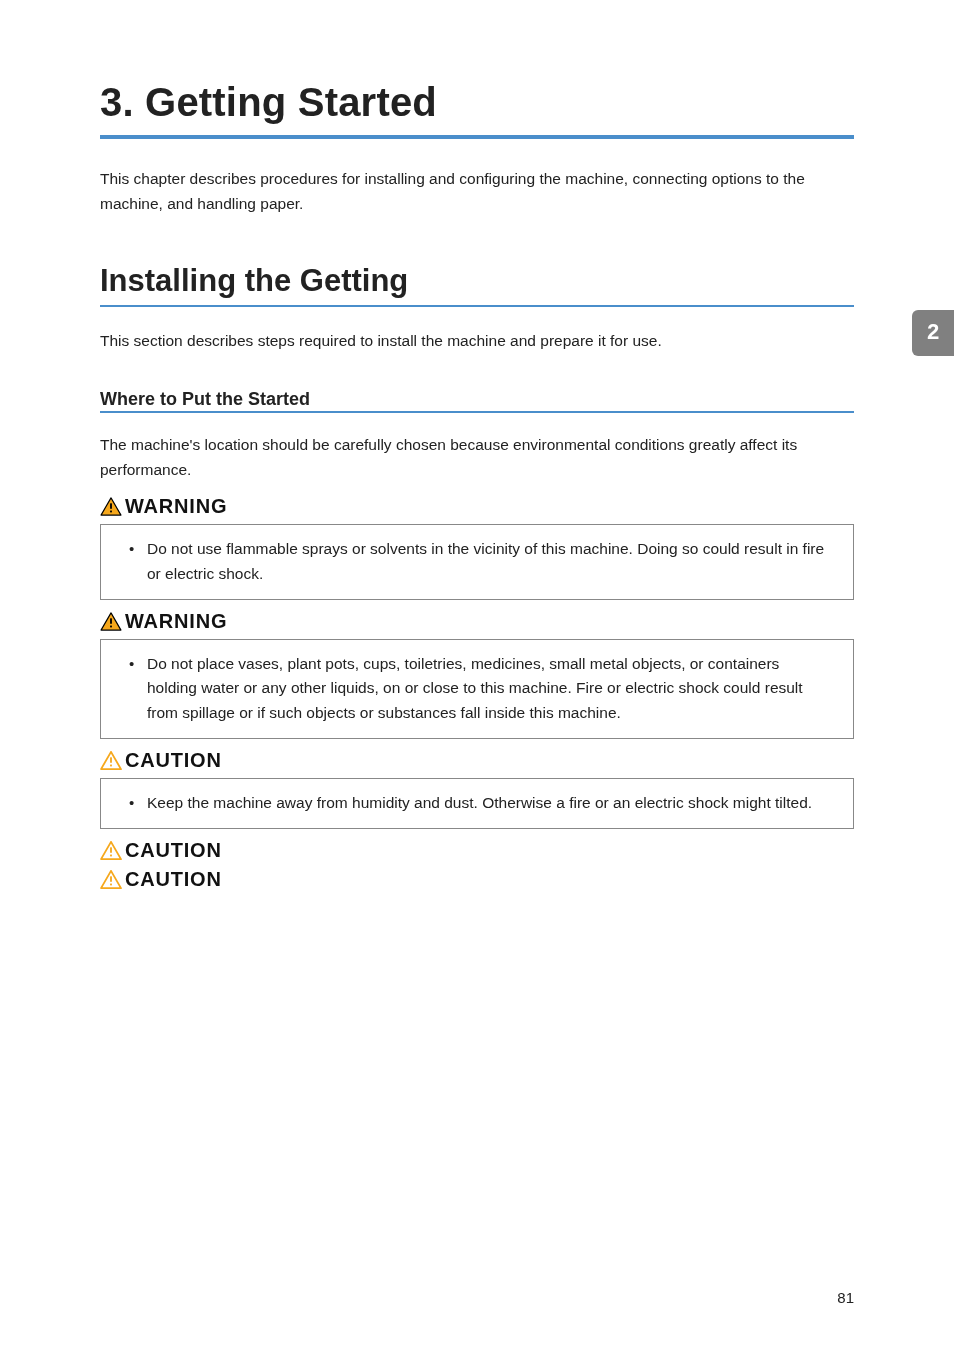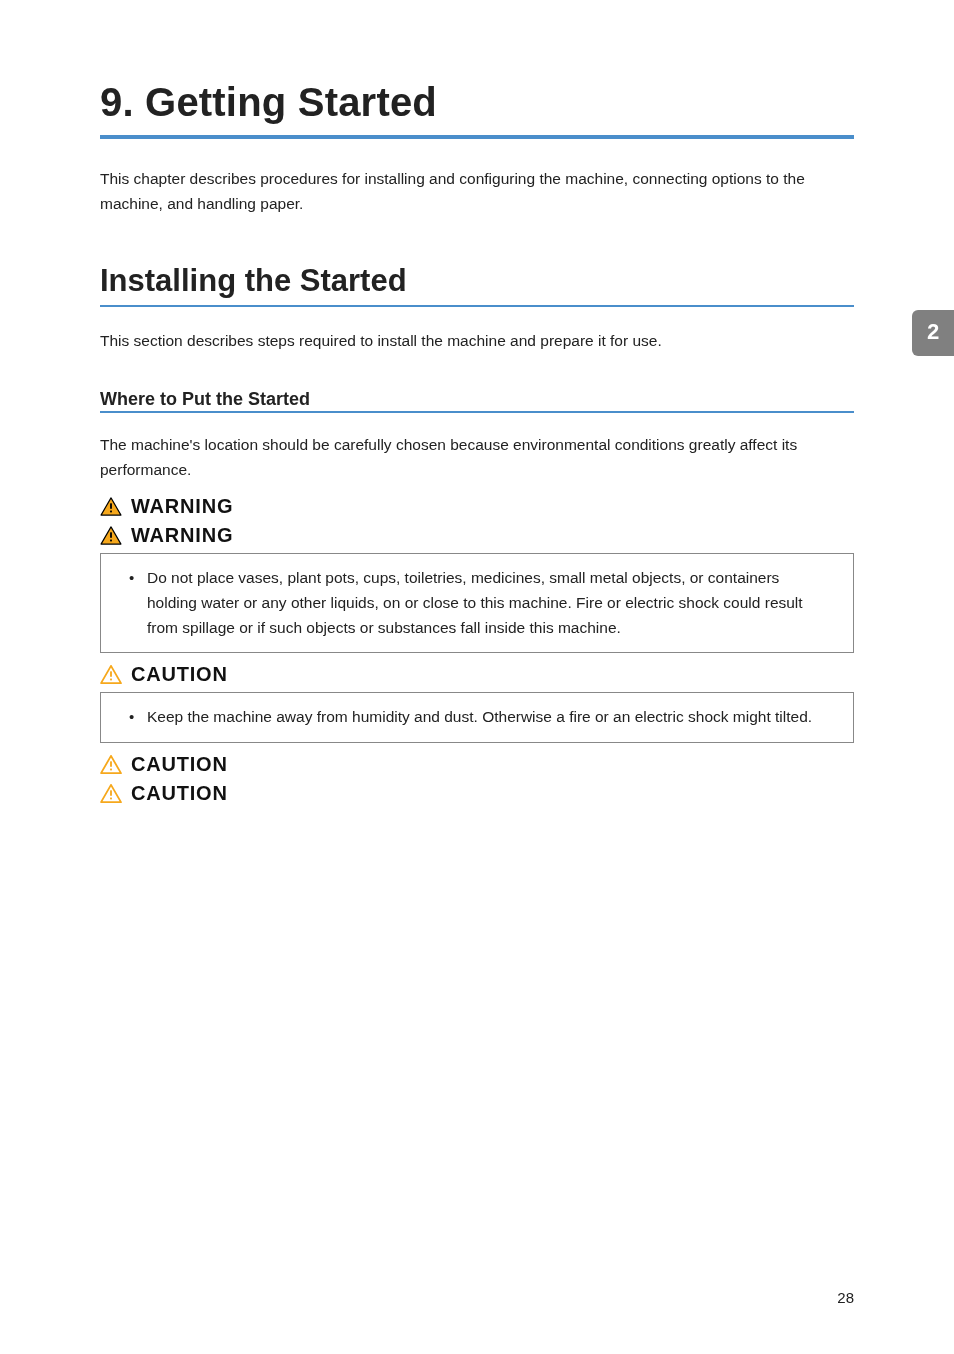--- a/index.html
+++ b/index.html
@@ -7,58 +7,63 @@
   .page { position: relative; width: 954px; height: 1354px; padding: 80px 100px 60px 100px; }
   .chapter-title { font-size: 40px; font-weight: 600; letter-spacing: 0.2px; margin-bottom: 10px; }
   .rule-thick-blue { height: 4px; background: #4a8ecb; width: 100%; margin-bottom: 28px; }
   .intro-text { font-size: 15.5px; line-height: 1.6; margin-bottom: 46px; }
   .section-title { font-size: 31px; font-weight: 600; margin-bottom: 6px; }
   .rule-thin-blue { height: 2px; background: #4a8ecb; width: 100%; margin-bottom: 22px; }
   .section-intro { font-size: 15.5px; line-height: 1.6; margin-bottom: 36px; }
   .subsection-title { font-size: 18px; font-weight: 600; margin-bottom: 1px; }
   .rule-sub { height: 2px; background: #4a8ecb; width: 100%; margin-bottom: 20px; }
   .body-text { font-size: 15.5px; line-height: 1.6; margin-bottom: 12px; }
-  .alert-label { display: flex; align-items: center; gap: 9px; margin: 6px 0 6px 0; }
+  .alert-label { display: flex; align-items: center; gap: 3px; margin: 6px 0 6px 0; }
   .alert-label .word { font-family: Arial, Helvetica, sans-serif; font-weight: 900; font-size: 20px; letter-spacing: 0.8px; color: #111; }
   .tri { width: 22px; height: 19px; }
   .alert-box { border: 1px solid #888; padding: 12px 20px 12px 20px; margin-bottom: 10px; }
   .alert-box ul { list-style: none; }
   .alert-box li { position: relative; padding-left: 26px; font-size: 15.5px; line-height: 1.6; }
   .alert-box li::before { content: "•"; position: absolute; left: 8px; top: 0; font-size: 15px; }
   .chapter-tab { position: absolute; right: 0; top: 310px; width: 42px; height: 46px; background: #808080; color: #fff; display: flex; align-items: center; justify-content: center; font-family: "Courier New", monospace; font-weight: 700; font-size: 22px; border-top-left-radius: 6px; border-bottom-left-radius: 6px; }
   .page-number { position: absolute; right: 100px; bottom: 48px; font-size: 15px; }
 </style>
 </head>
 <body>
 
 <div class="page">
 
   <div class="chapter-tab">
     <span>2</span>
   </div>
 
-  <h1 class="chapter-title">9. Getting Started</h1>
+  <h1 class="chapter-title">3. Getting Started</h1>
   <div class="rule-thick-blue"></div>
   <p class="intro-text">This chapter describes procedures for installing and configuring the machine, connecting options to the machine, and handling paper.</p>
 
-  <h2 class="section-title">Installing the Started</h2>
+  <h2 class="section-title">Installing the Getting</h2>
   <div class="rule-thin-blue"></div>
   <p class="section-intro">This section describes steps required to install the machine and prepare it for use.</p>
 
   <h3 class="subsection-title">Where to Put the Started</h3>
   <div class="rule-sub"></div>
   <p class="body-text">The machine's location should be carefully chosen because environmental conditions greatly affect its performance.</p>
 
   <div class="alert-label">
     <svg class="tri" viewBox="0 0 24 21">
       <polygon points="12,1 23,20 1,20" fill="#f6a81c" stroke="#000" stroke-width="1.3" stroke-linejoin="round"></polygon>
       <rect x="11" y="7" width="2" height="6" fill="#000"></rect>
       <rect x="11" y="15" width="2" height="2" fill="#000"></rect>
     </svg>
     <span class="word">WARNING</span>
+  </div>
+  <div class="alert-box">
+    <ul>
+        <li>Do not use flammable sprays or solvents in the vicinity of this machine. Doing so could result in fire or electric shock.</li>
+      </ul>
   </div>
 
   <div class="alert-label">
     <svg class="tri" viewBox="0 0 24 21">
       <polygon points="12,1 23,20 1,20" fill="#f6a81c" stroke="#000" stroke-width="1.3" stroke-linejoin="round"></polygon>
       <rect x="11" y="7" width="2" height="6" fill="#000"></rect>
       <rect x="11" y="15" width="2" height="2" fill="#000"></rect>
     </svg>
     <span class="word">WARNING</span>
   </div>
@@ -93,14 +98,14 @@
 
   <div class="alert-label">
     <svg class="tri" viewBox="0 0 24 21">
       <polygon points="12,1 23,20 1,20" fill="none" stroke="#f6a81c" stroke-width="2" stroke-linejoin="round"></polygon>
       <rect x="11" y="7" width="2" height="6" fill="#f6a81c"></rect>
       <rect x="11" y="15" width="2" height="2" fill="#f6a81c"></rect>
     </svg>
     <span class="word">CAUTION</span>
   </div>
 
-  <div class="page-number">28</div>
+  <div class="page-number">81</div>
 </div>
 
 </body></html>

